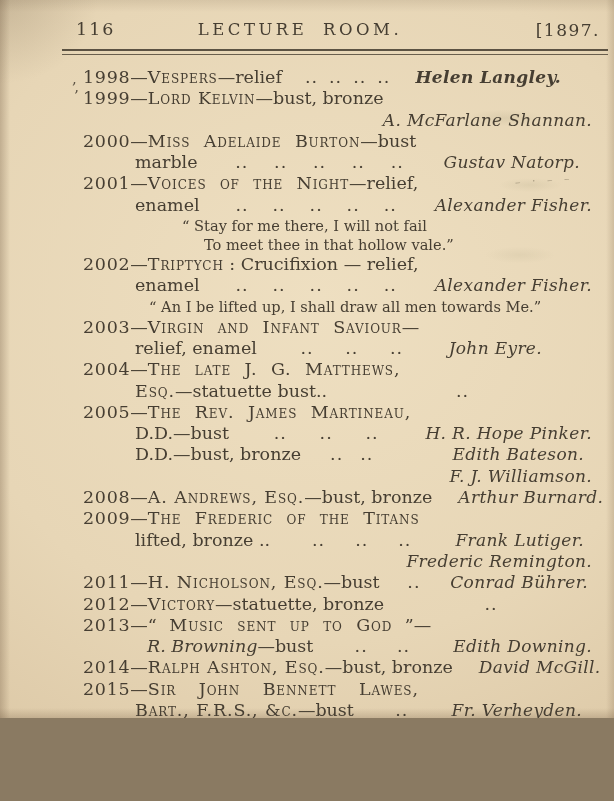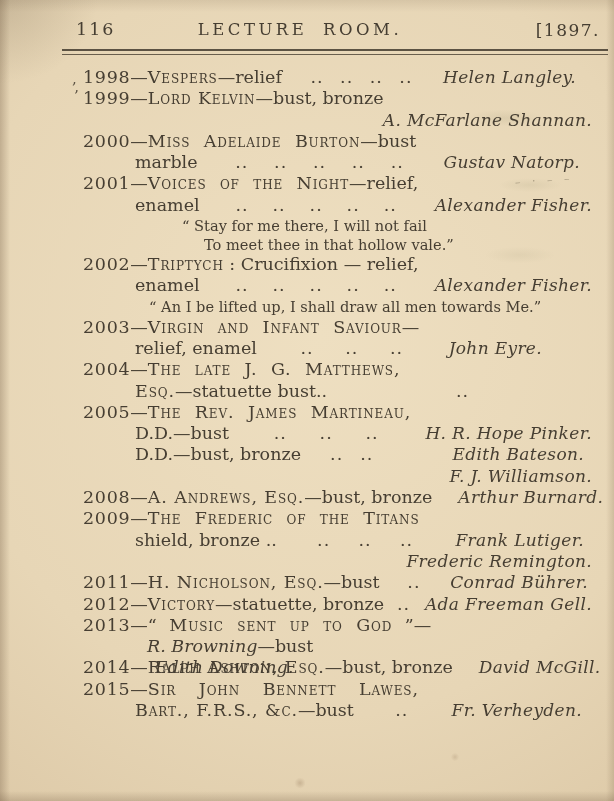--- a/index.html
+++ b/index.html
@@ -1,18 +1,18 @@
 <!DOCTYPE html>
 <html><head>
 <meta charset="utf-8">
 <style>
   html,body{margin:0;padding:0;background:#8a7a62;}
   .page{
     position:relative;
-    width:614px;height:801px;
+    width:614px;height:718px;
     margin:0 auto;
     overflow:hidden;
     font-family:"DejaVu Serif","Liberation Serif",serif;
     color:#463e32;
     background:
       radial-gradient(55px 12px at 505px 118px, rgba(140,135,100,.14), transparent 70%),
       radial-gradient(45px 10px at 530px 185px, rgba(140,135,100,.12), transparent 70%),
       radial-gradient(50px 12px at 520px 255px, rgba(140,135,100,.10), transparent 70%),
       radial-gradient(8px 8px at 300px 783px, rgba(120,90,60,.25), transparent 70%),
       radial-gradient(6px 6px at 455px 757px, rgba(120,90,60,.18), transparent 70%),
@@ -37,21 +37,21 @@
     height:21.3px;line-height:21.3px;font-size:17.5px;white-space:nowrap;}
   .left{white-space:pre;}
   .num{letter-spacing:.04em;}
   .seg-sc{font-variant:small-caps;letter-spacing:.05em;}
   .seg-i{font-style:italic;}
   .dots{flex:1;display:flex;justify-content:space-evenly;align-items:baseline;
     padding:0 6px 0 12px;min-width:0;overflow:hidden;}
   .dots span{letter-spacing:1px;}
   .artist{font-style:italic;font-size:17px;white-space:pre;padding-left:8px;letter-spacing:.02em;}
   .cont{padding-left:52px;}
-  .cont2{padding-left:64px;flex-direction:column;}
+  .cont2{padding-left:64px;}
   .q1,.q2{height:19px;line-height:19px;font-size:14.6px;display:block;}
   .q3{height:20px;line-height:20px;font-size:14.6px;display:block;}
   .q1{padding-left:99px;}
   .q2{padding-left:121px;}
   .q3{padding-left:66px;}
   .spread1 .left{word-spacing:.40em;}
   .spread2 .left{word-spacing:.92em;}
   .premark{position:absolute;left:-11px;top:2px;font-size:15px;opacity:.85;}
   .premark.hi{top:-2px;left:-9px;}
   .pencil{position:absolute;left:432px;top:-3px;font-size:11px;letter-spacing:4px;
@@ -68,21 +68,21 @@
   <div class="list">
       <div class="line ">
         <span class="premark">,</span>
         <span class="left"><span class="num">1998</span><span class="seg-p">—</span><span class="seg-sc">Vespers</span><span class="seg-p">—relief</span></span>
         <span class="dots">
           <span>..</span>
           <span>..</span>
           <span>..</span>
           <span>..</span>
         </span>
-        <span class="artist" style="margin-right: 16px;">Helen Langley.</span>
+        <span class="artist" style="margin-right: 31px; font-weight: bold;">Helen Langley.</span>
       </div>
       <div class="line ">
         <span class="premark hi">’</span>
         <span class="left"><span class="num">1999</span><span class="seg-p">—</span><span class="seg-sc">Lord Kelvin</span><span class="seg-p">—bust, bronze</span></span>
       </div>
       <div class="line artist"><span class="left"></span><span class="dots"></span><span class="artist">A. McFarlane Shannan.</span></div>
       <div class="line  spread1">
         <span class="left"><span class="num">2000</span><span class="seg-p">—</span><span class="seg-sc">Miss Adelaide Burton</span><span class="seg-p">—bust</span></span>
       </div>
       <div class="line cont">
@@ -175,21 +175,21 @@
       </div>
       <div class="line ">
         <span class="left"><span class="num">2008</span><span class="seg-p">—</span><span class="seg-sc">A. Andrews, Esq.</span><span class="seg-p">—bust, bronze</span></span>
         <span class="dots"></span>
         <span class="artist">Arthur Burnard.</span>
       </div>
       <div class="line  spread1">
         <span class="left"><span class="num">2009</span><span class="seg-p">—</span><span class="seg-sc">The Frederic of the Titans</span></span>
       </div>
       <div class="line cont">
-        <span class="left"><span class="seg-p">shield, bronze ..</span></span>
+        <span class="left"><span class="seg-p">lifted, bronze ..</span></span>
         <span class="dots">
           <span>..</span>
           <span>..</span>
           <span>..</span>
         </span>
         <span class="artist" style="margin-right: 8px;">Frank Lutiger.</span>
       </div>
       <div class="line ">
         <span class="dots"></span>
         <span class="artist">Frederic Remington.</span>
@@ -199,21 +199,20 @@
         <span class="dots">
           <span>..</span>
         </span>
         <span class="artist" style="margin-right: 4px;">Conrad Bührer.</span>
       </div>
       <div class="line ">
         <span class="left"><span class="num">2012</span><span class="seg-p">—</span><span class="seg-sc">Victory</span><span class="seg-p">—statuette, bronze</span></span>
         <span class="dots">
           <span>..</span>
         </span>
-        <span class="artist">Ada Freeman Gell.</span>
       </div>
       <div class="line  spread1">
         <span class="left"><span class="num">2013</span><span class="seg-p">—“ </span><span class="seg-sc">Music sent up to God</span><span class="seg-p"> ”—</span></span>
       </div>
       <div class="line cont2">
         <span class="left"><span class="seg-i">R. Browning</span><span class="seg-p">—bust</span></span>
         <span class="dots">
           <span>..</span>
           <span>..</span>
         </span>

